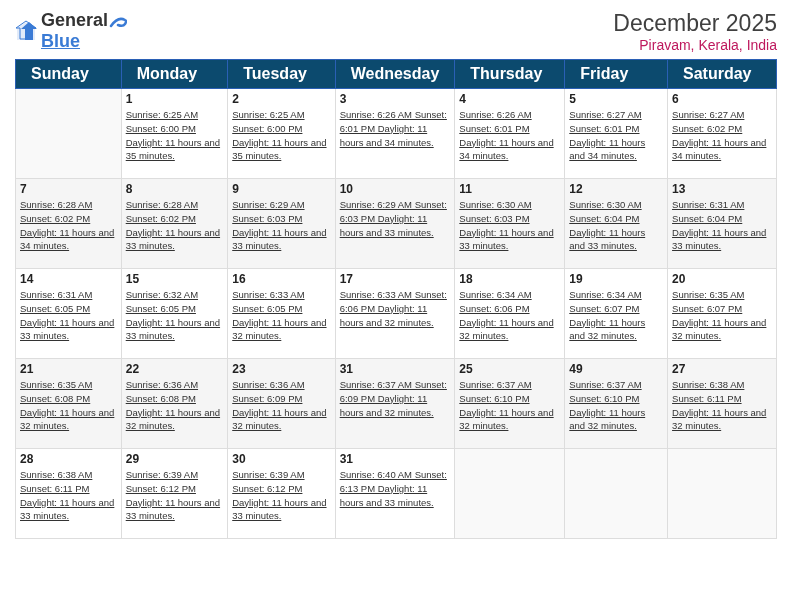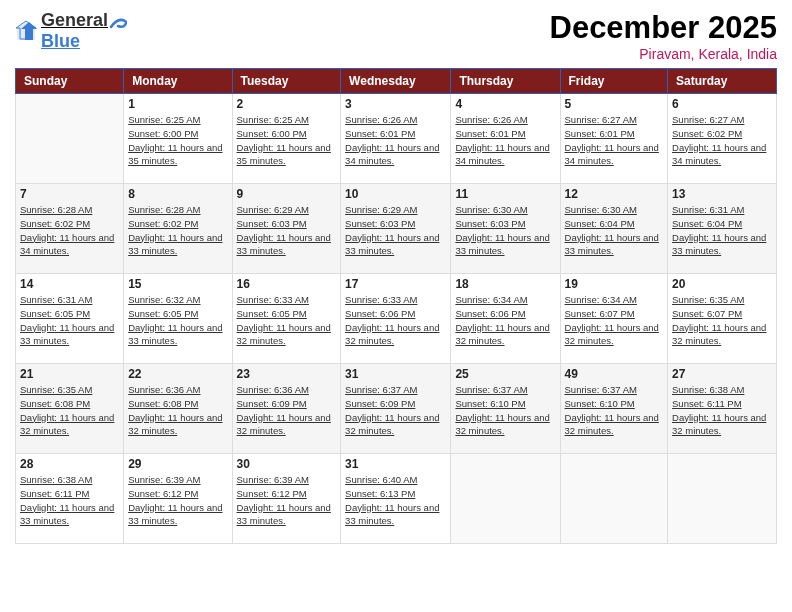--- a/index.html
+++ b/index.html
@@ -38,39 +38,39 @@
       text-decoration: underline;
     }
     .logo-icon {
       width: 22px;
       height: 22px;
     }
     .title-block {
       text-align: right;
     }
     .main-title {
-      font-size: 31px;
-      font-weight: bold;
-      color: #000000;
+      font-size: 23px;
+      font-weight: normal;
+      color: #404040;
     }
     .subtitle {
       font-size: 14px;
       color: #be185d;
     }
     .calendar {
       width: 100%;
       border-collapse: collapse;
       font-size: 10px;
     }
     .calendar thead th {
-      background: #7f1d1d;
+      background: #0c4a6e;
       color: #fff;
-      padding: 5px 8px;
+      padding: 5px 15px;
       text-align: left;
-      font-size: 12px;
+      font-size: 16px;
       font-weight: bold;
       border: 1px solid #2a5fb5;
     }
     .calendar tbody td {
       border: 1px solid #ddd;
       padding: 3px 4px;
       vertical-align: top;
       width: 113px;
       height: 90px;
     }
@@ -102,21 +102,21 @@
 
 <div class="page">
   <div class="header">
     <div class="logo">
       <svg class="logo-icon" viewBox="0 0 22 22">
         <polygon points="11,2 20,8 20,20 2,20 2,8" fill="#3a7bd5" opacity="0.15"></polygon>
         <polygon points="14,2 22,9 18,9 18,20 10,20 10,9 6,9" fill="#3a7bd5"></polygon>
         <polygon points="11,1 21,8 17,8 17,19 5,19 5,8 1,8" fill="none" stroke="#3a7bd5" stroke-width="1"></polygon>
       </svg>
       <div>
-        <div style="display:flex; align-items:flex-end; gap:0px;text-decoration:underline;">
+        <div style="display:flex; align-items:center; gap:0px;">
           <span class="logo-text-general">General</span>
           <svg width="18" height="18" viewBox="0 0 18 18" style="margin-left:1px;">
             <path d="M2,14 Q9,4 16,8 Q18,9 16,12 Q14,15 9,13" fill="none" stroke="#3a7bd5" stroke-width="2.5" stroke-linecap="round"></path>
           </svg>
         </div>
         <div>
           <span class="logo-text-blue">Blue</span>
         </div>
       </div>
     </div>

